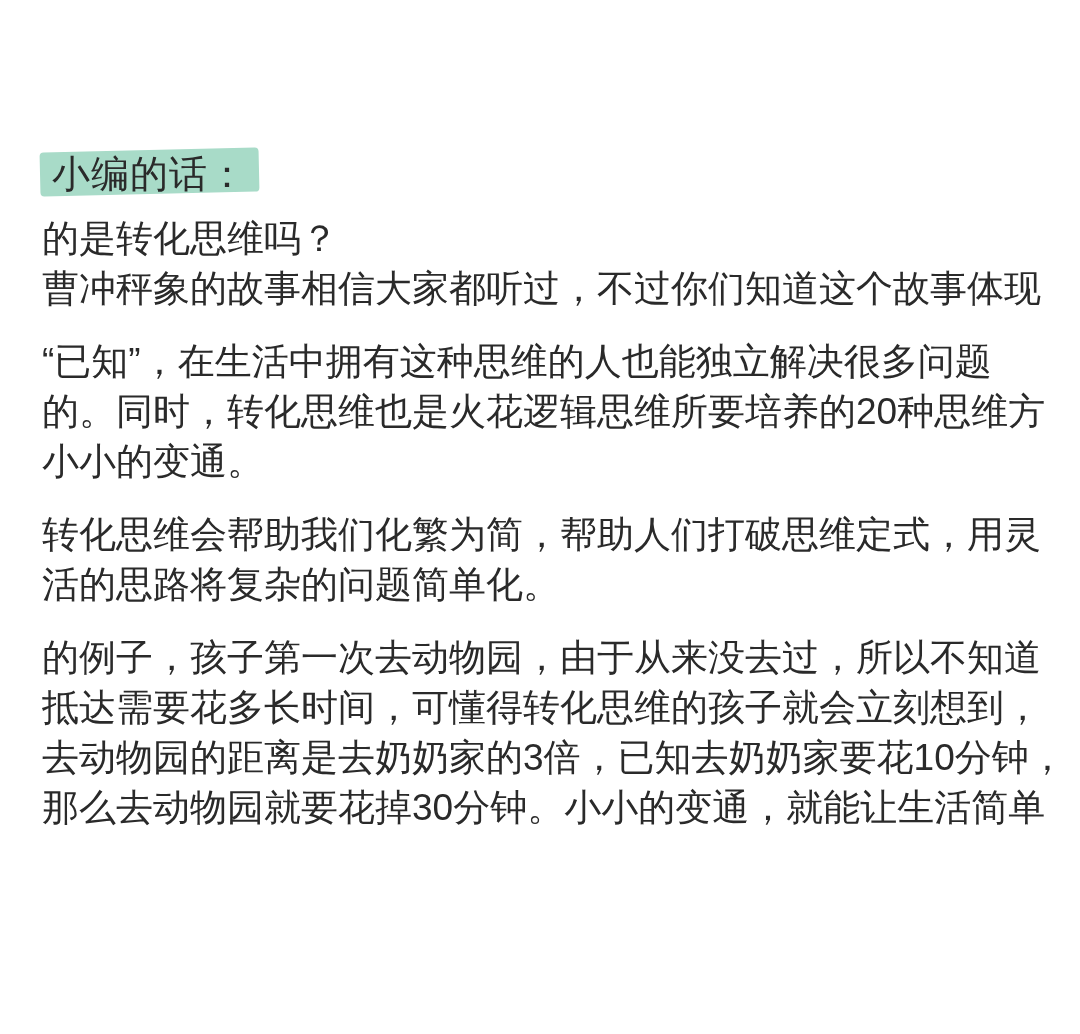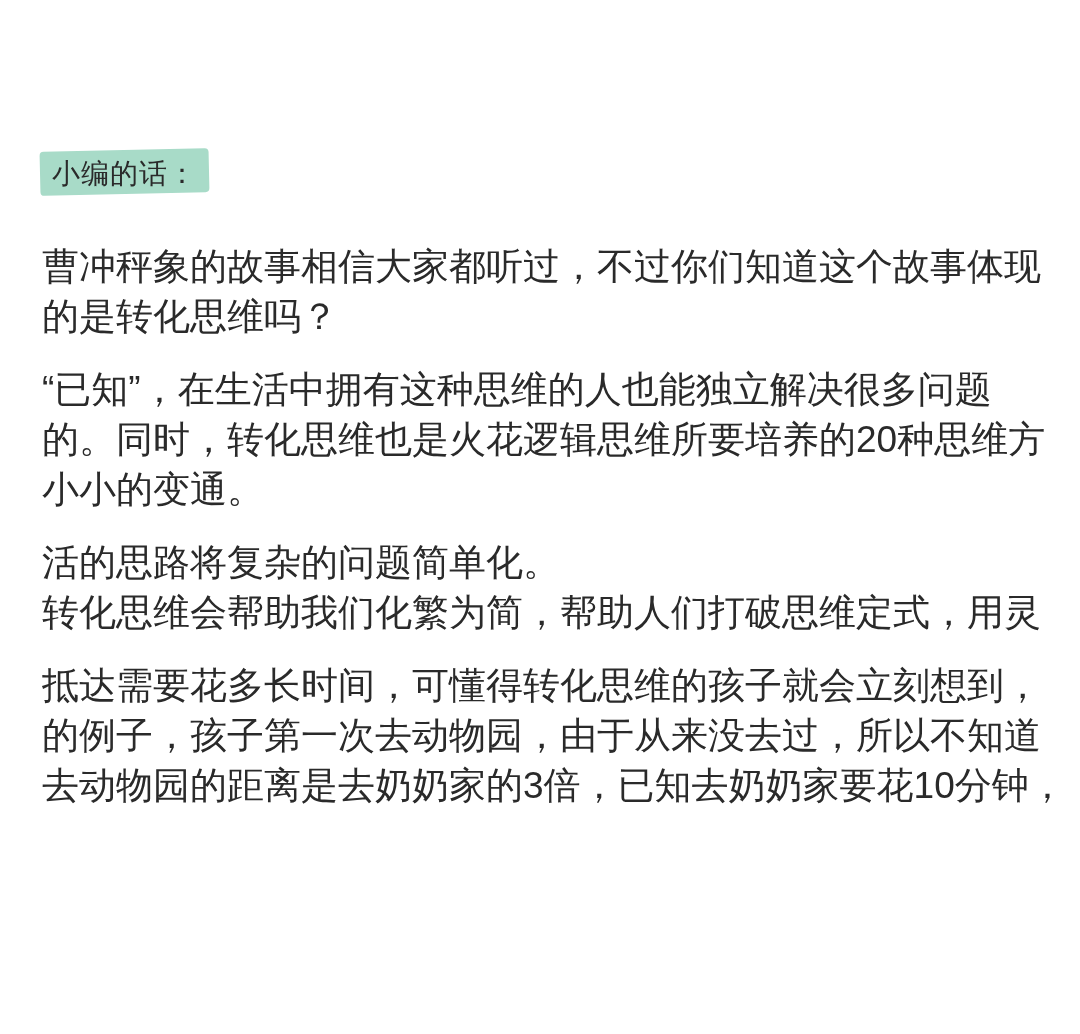--- a/index.html
+++ b/index.html
@@ -17,22 +17,22 @@
     width: 1080px;
     height: 1034px;
     background: var(--bg);
     color: var(--text);
     padding: 150px 36px 0 42px;
     overflow: hidden;
   }
   .heading {
     display: inline-block;
     position: relative;
-    margin: 0 0 44px 10px;
-    font-size: 28px;
+    margin: 0 0 16px 10px;
+    font-size: 38px;
     line-height: 48px;
     font-weight: 500;
     letter-spacing: 1px;
     white-space: nowrap;
   }
   .heading .hl {
     position: absolute;
     left: -12px;
     right: -12px;
     top: 0px;
@@ -60,34 +60,35 @@
 <body>
 
 <div class="page">
 
   <div class="heading">
     <span class="hl"></span>
     <span class="heading-text">小编的话：</span>
   </div>
 
   <div class="para">
+    <div class="line">的是转化思维吗？</div>
     <div class="line">曹冲秤象的故事相信大家都听过，不过你们知道这个故事体现</div>
-    <div class="line">的是转化思维吗？</div>
   </div>
 
   <div class="para">
     <div class="line">“已知”，在生活中拥有这种思维的人也能独立解决很多问题</div>
     <div class="line">的。同时，转化思维也是火花逻辑思维所要培养的20种思维方</div>
     <div class="line">小小的变通。</div>
   </div>
 
   <div class="para">
+    <div class="line">转化思维会帮助我们化繁为简，帮助人们打破思维定式，用灵</div>
     <div class="line">活的思路将复杂的问题简单化。</div>
-    <div class="line">转化思维会帮助我们化繁为简，帮助人们打破思维定式，用灵</div>
   </div>
 
   <div class="para">
+    <div class="line">的例子，孩子第一次去动物园，由于从来没去过，所以不知道</div>
     <div class="line">抵达需要花多长时间，可懂得转化思维的孩子就会立刻想到，</div>
-    <div class="line">的例子，孩子第一次去动物园，由于从来没去过，所以不知道</div>
     <div class="line">去动物园的距离是去奶奶家的3倍，已知去奶奶家要花10分钟，</div>
+    <div class="line">那么去动物园就要花掉30分钟。小小的变通，就能让生活简单</div>
   </div>
 
 </div>
 
 </body></html>

